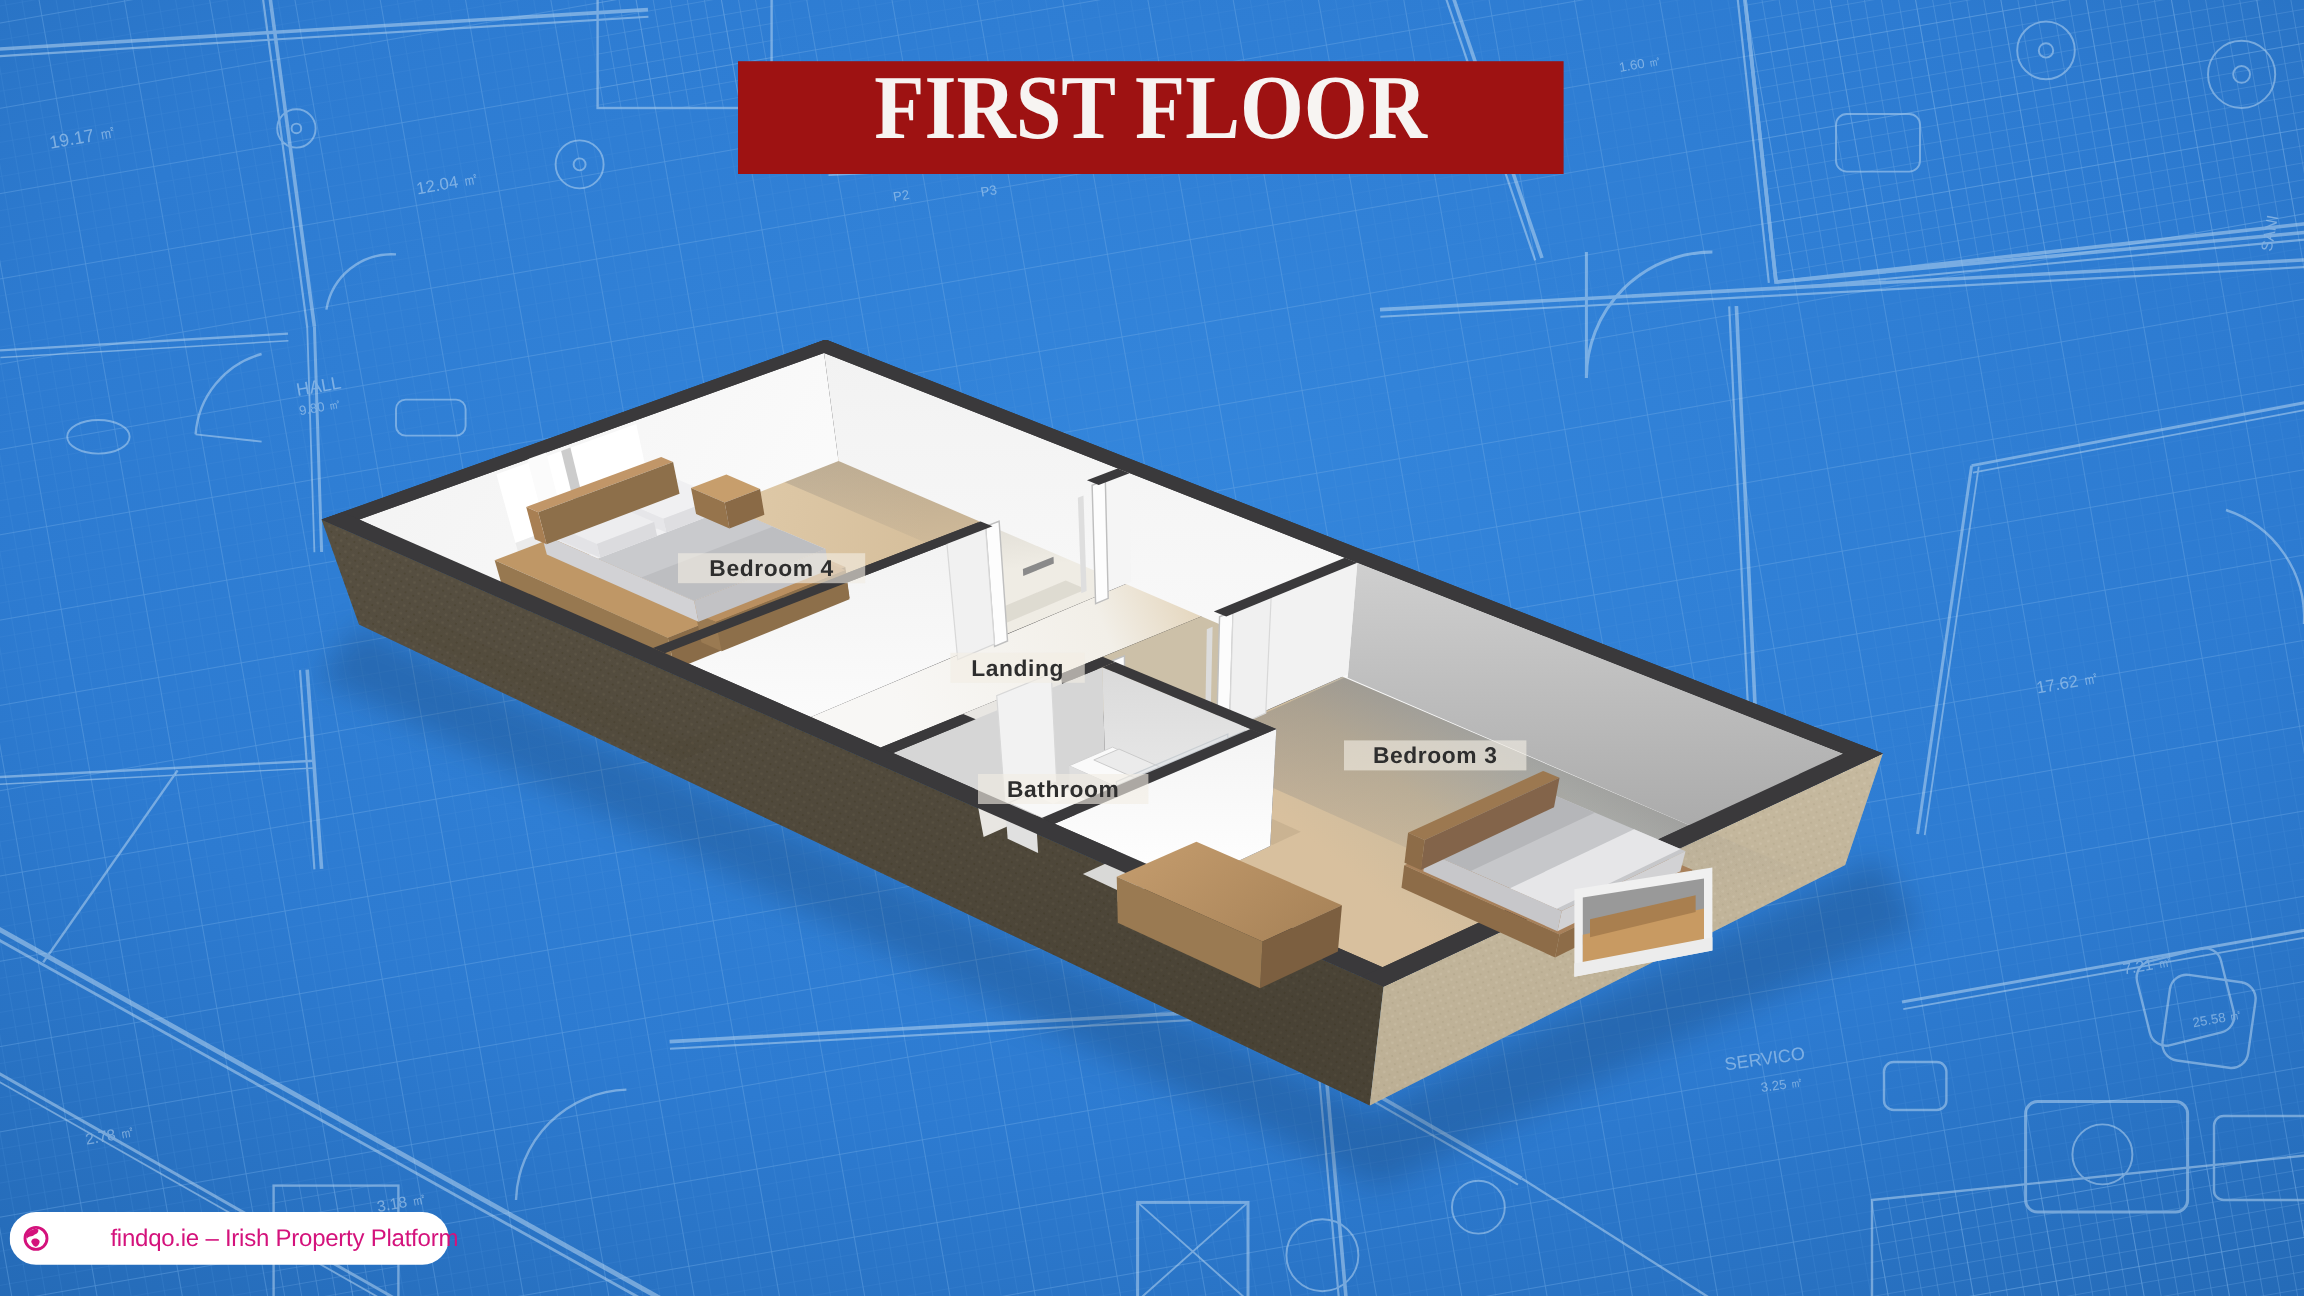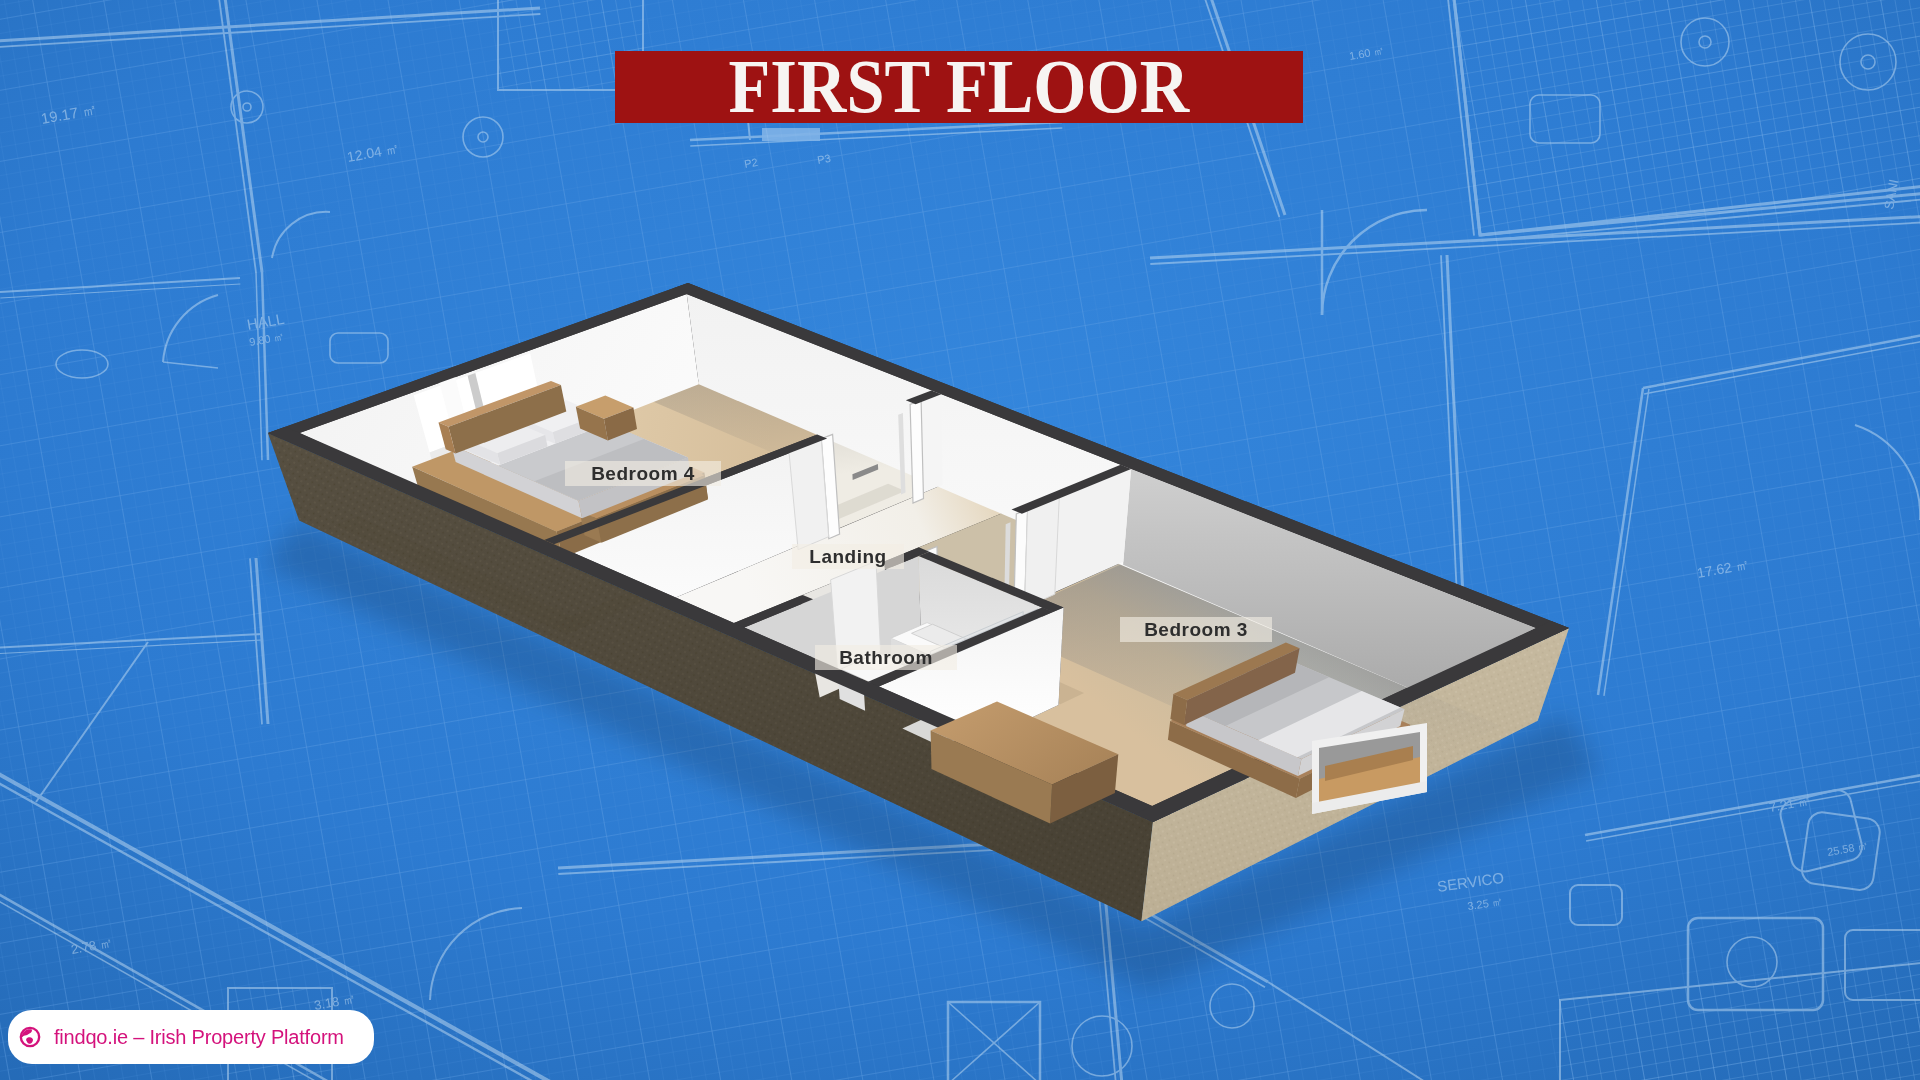--- a/index.html
+++ b/index.html
@@ -1,23 +1,23 @@
 <!DOCTYPE html>
 <html><head>
 <meta charset="utf-8">
 <style>
   html,body{margin:0;padding:0;width:1920px;height:1080px;overflow:hidden;
     font-family:"Liberation Sans",sans-serif;}
   #stage{position:relative;width:1920px;height:1080px;overflow:hidden;}
-  #banner{position:absolute;left:615px;top:51px;width:688px;height:72px;
-    background:#9e1212;display:flex;justify-content:center;}
+  #banner{position:absolute;left:615px;top:51px;width:688px;height:94px;
+    background:#9e1212;display:flex;align-items:center;justify-content:center;}
   #banner span{font-family:"Liberation Serif",serif;font-weight:700;font-size:76px;
     color:#f7f4f2;letter-spacing:0px;position:relative;top:-8px;transform:scaleX(0.90);}
-  #pill{position:absolute;left:8px;top:1010px;width:366px;height:54px;background:#ffffff;
-    border-radius:24px;display:flex;align-items:center;white-space:nowrap;}
+  #pill{position:absolute;left:8px;top:1010px;width:366px;height:44px;background:#ffffff;
+    border-radius:24px;display:flex;align-items:center;white-space:nowrap;gap:38px;}
   #pill .txt{font-size:20px;color:#d4127c;font-weight:400;margin-left:13px;letter-spacing:-0.2px;}
 </style>
 </head>
 <body>
 <div id="stage">
 
 <svg width="1920" height="1080" viewBox="0 0 1920 1080" style="position:absolute;left:0;top:0">
 <defs>
   <radialGradient id="bgGrad" cx="50%" cy="38%" r="90%">
     <stop offset="0%" stop-color="#3486dc"></stop>

